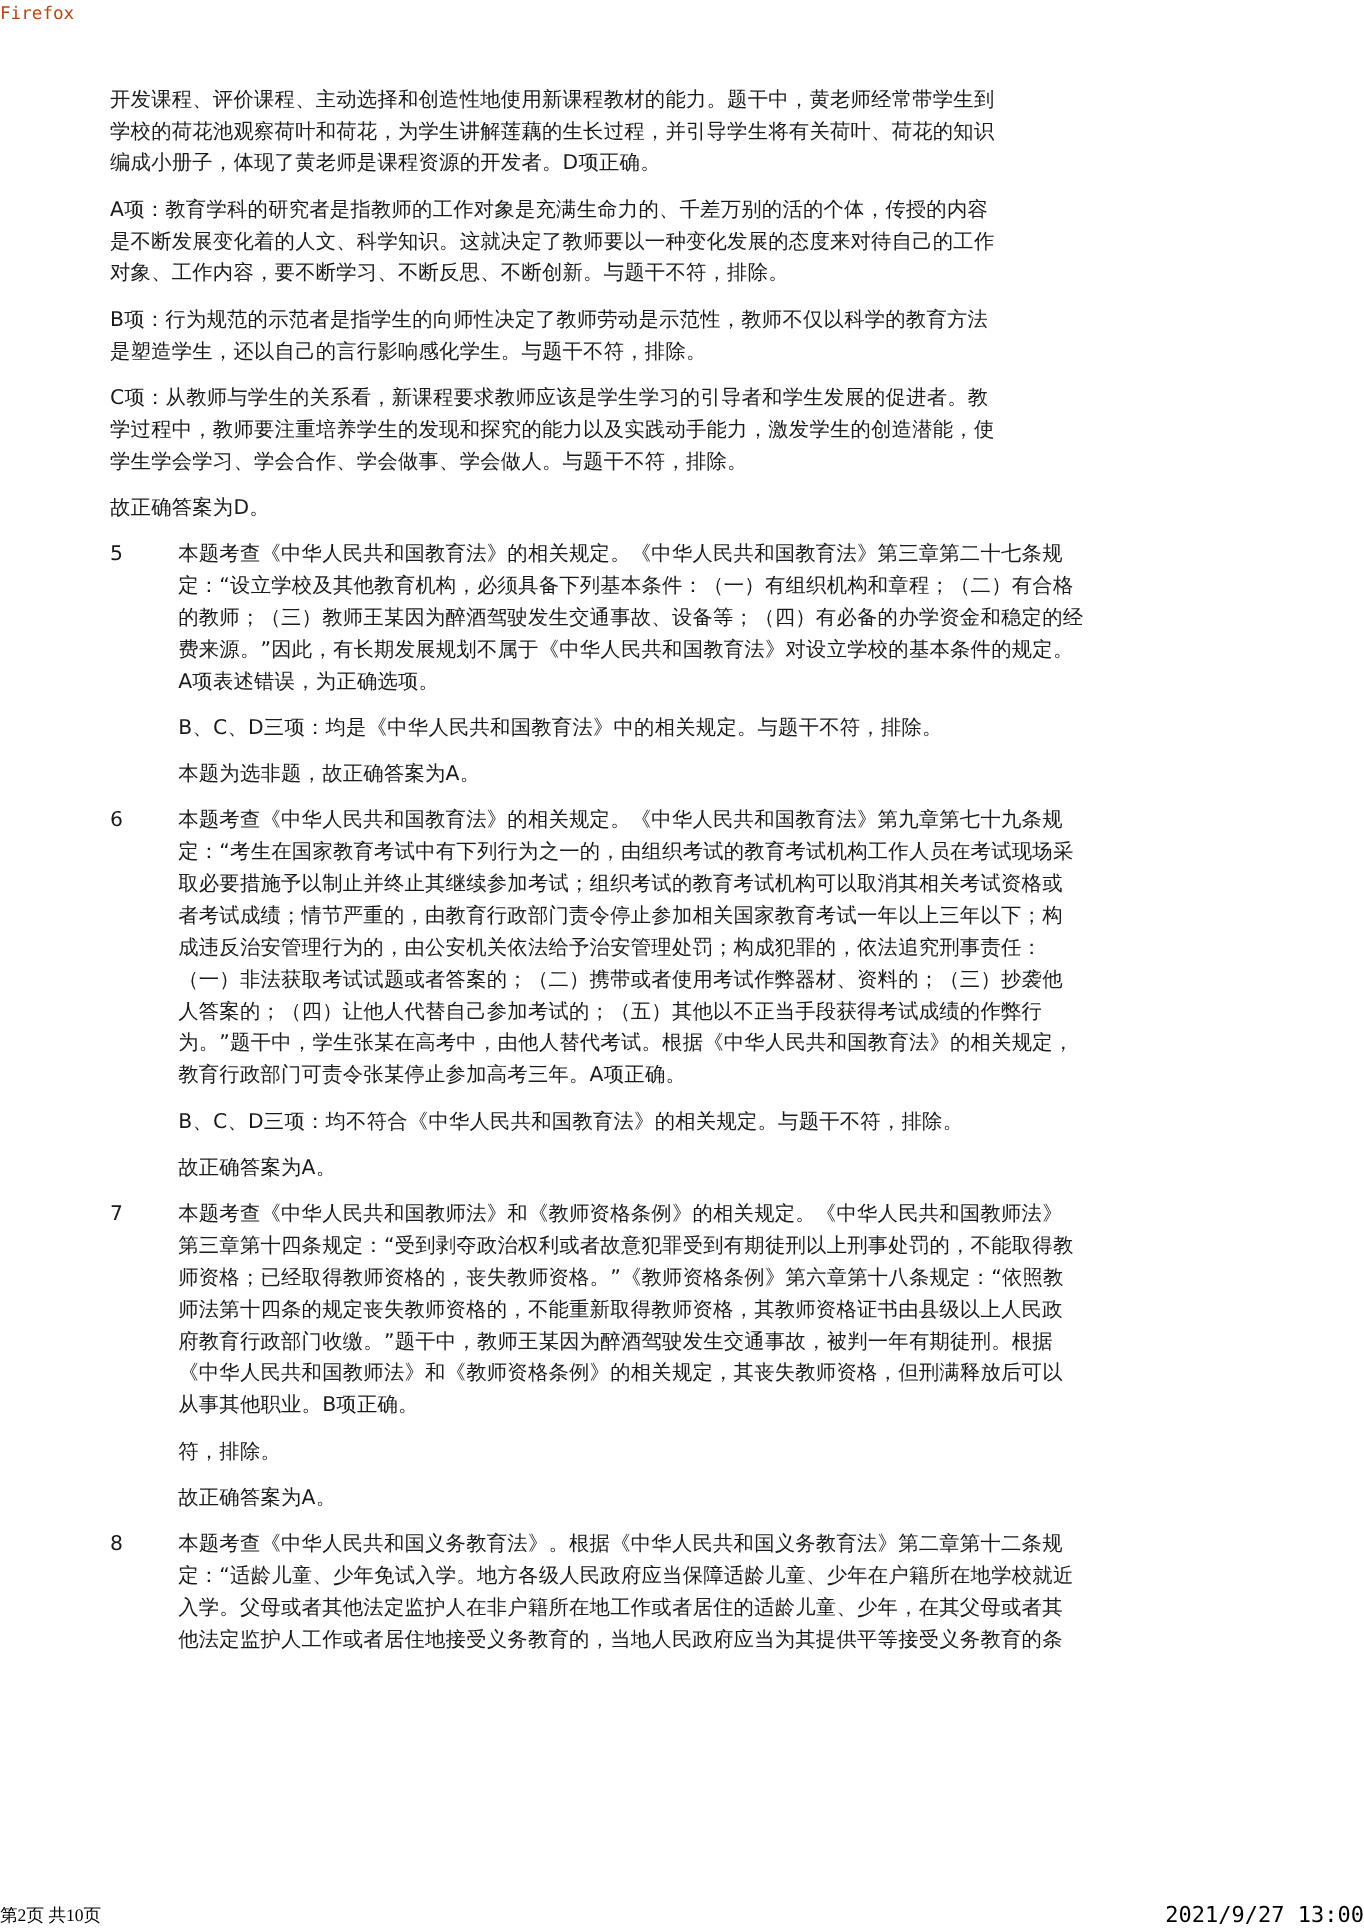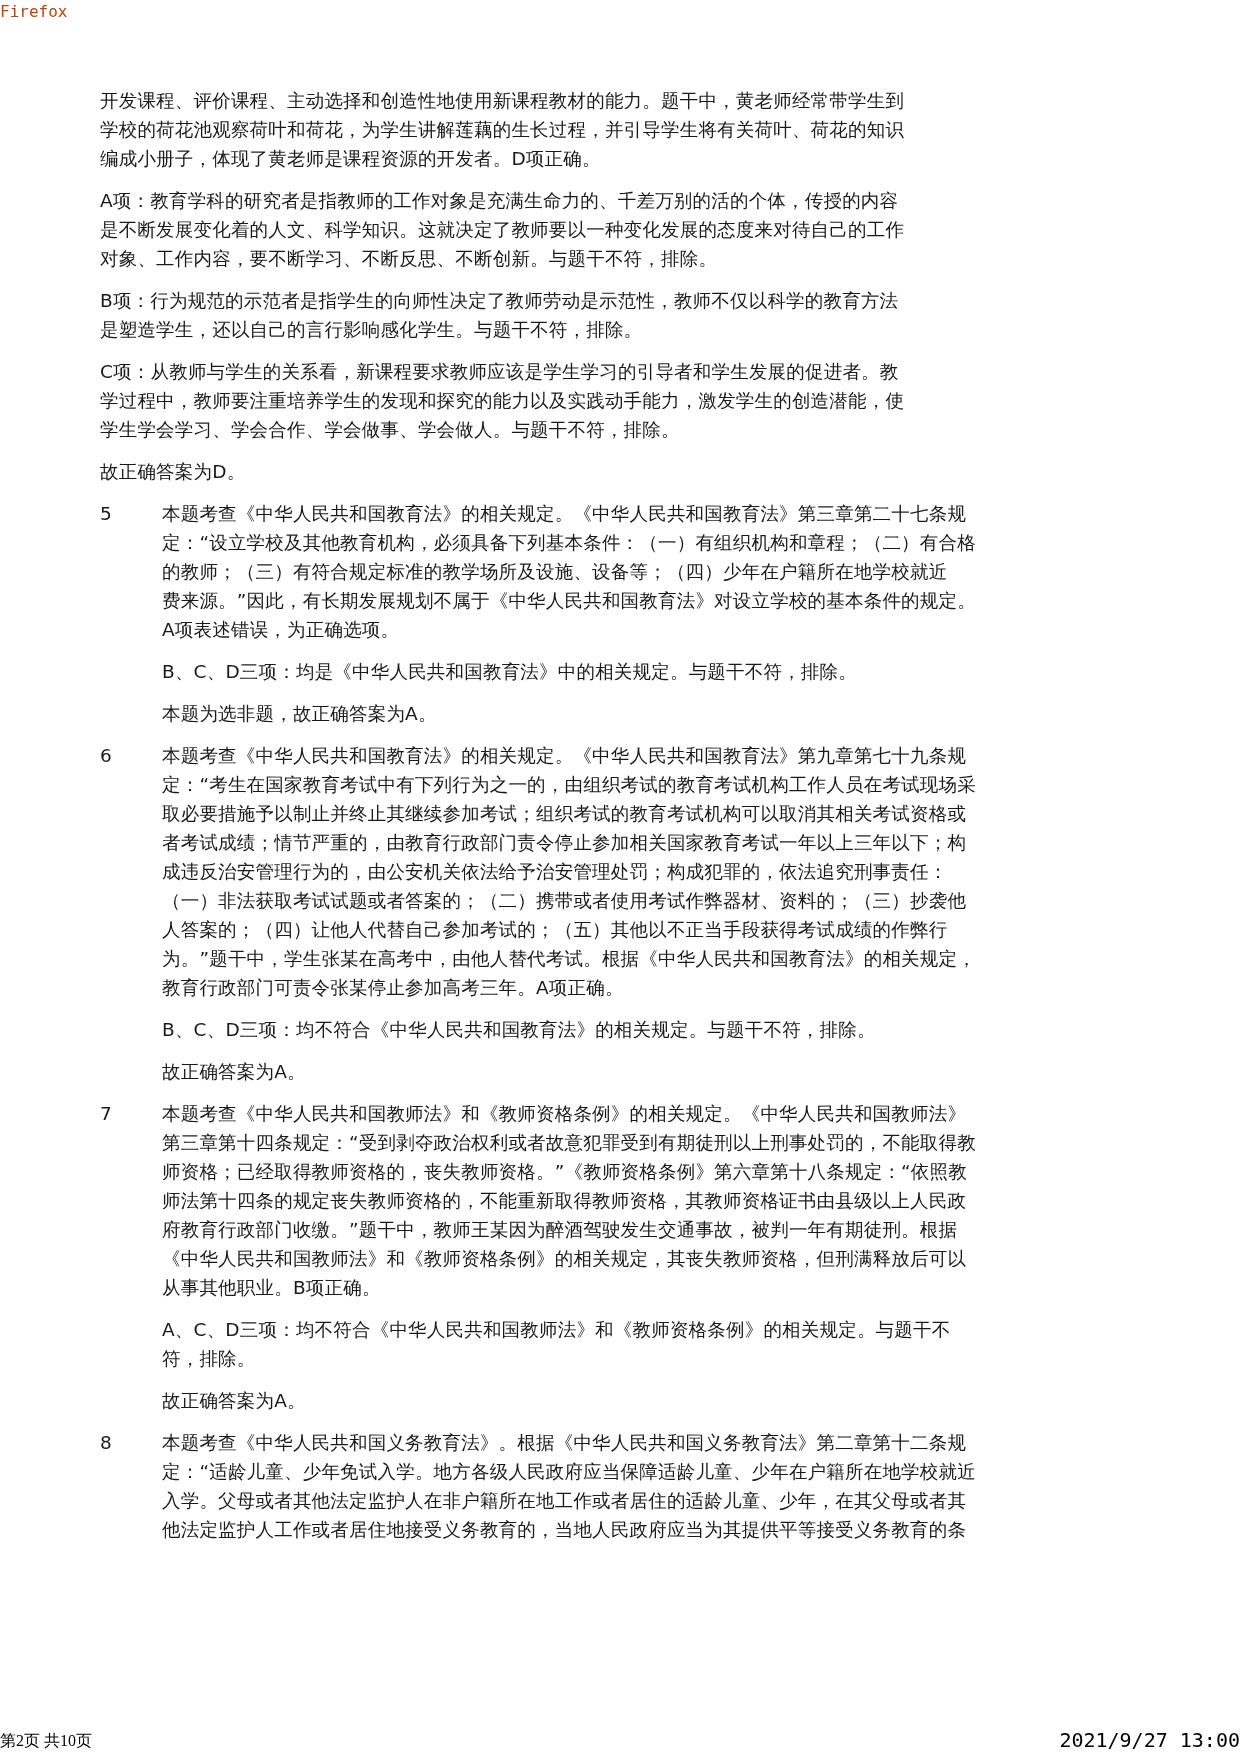--- a/index.html
+++ b/index.html
@@ -1,19 +1,19 @@
 <!DOCTYPE html>
 <html><head>
   <meta charset="utf-8">
   <style>
     html, body { margin:0; padding:0; background:#ffffff; }
     body { width:1240px; height:1754px; position:relative; overflow:hidden; color:#111; }
     .hdr-title { position:absolute; left:0; top:2px; font-family:"DejaVu Sans Mono","Liberation Mono",monospace; font-size:16px; color:#c2410c; }
     .page { position:absolute; left:100px; top:74px; width:1010px; font-family:"DejaVu Sans","Liberation Sans",sans-serif; font-size:18.5px; line-height:29px; color:#1a1a1a; letter-spacing:0.2px; }
-    .para { margin:12px 0 13px 0; }
+    .para { margin:2px 0 13px 0; }
     .line { display:block; white-space:nowrap; }
     .item { position:relative; padding-left:62px; }
     .num { position:absolute; left:0; top:0; }
     .footer-left { position:absolute; left:0; bottom:2px; font-family:Liberation Serif, serif; font-size:16px; color:#000; }
     .footer-right { position:absolute; right:0; bottom:2px; font-family:"DejaVu Sans Mono","Liberation Mono",monospace; font-size:20px; color:#000; }
   </style>
 </head>
 <body>
 
 <div class="hdr-title">Firefox</div>
@@ -39,21 +39,21 @@
       <span class="line">学生学会学习、学会合作、学会做事、学会做人。与题干不符，排除。</span>
     </div>
     <div class="para">
       <span class="line">故正确答案为D。</span>
     </div>
     <div class="item">
       <span class="num">5</span>
       <div class="para">
         <span class="line">本题考查《中华人民共和国教育法》的相关规定。《中华人民共和国教育法》第三章第二十七条规</span>
         <span class="line">定：“设立学校及其他教育机构，必须具备下列基本条件：（一）有组织机构和章程；（二）有合格</span>
-        <span class="line">的教师；（三）有符合规定标准的教学场所及设施、设备等；（四）少年在户籍所在地学校就近</span>
+        <span class="line">的教师；（三）教师王某因为醉酒驾驶发生交通事故、设备等；（四）有必备的办学资金和稳定的经</span>
         <span class="line">费来源。”因此，有长期发展规划不属于《中华人民共和国教育法》对设立学校的基本条件的规定。</span>
         <span class="line">A项表述错误，为正确选项。</span>
       </div>
       <div class="para">
         <span class="line">B、C、D三项：均是《中华人民共和国教育法》中的相关规定。与题干不符，排除。</span>
       </div>
       <div class="para">
         <span class="line">本题为选非题，故正确答案为A。</span>
       </div>
     </div>
@@ -82,21 +82,20 @@
       <div class="para">
         <span class="line">本题考查《中华人民共和国教师法》和《教师资格条例》的相关规定。《中华人民共和国教师法》</span>
         <span class="line">第三章第十四条规定：“受到剥夺政治权利或者故意犯罪受到有期徒刑以上刑事处罚的，不能取得教</span>
         <span class="line">师资格；已经取得教师资格的，丧失教师资格。”《教师资格条例》第六章第十八条规定：“依照教</span>
         <span class="line">师法第十四条的规定丧失教师资格的，不能重新取得教师资格，其教师资格证书由县级以上人民政</span>
         <span class="line">府教育行政部门收缴。”题干中，教师王某因为醉酒驾驶发生交通事故，被判一年有期徒刑。根据</span>
         <span class="line">《中华人民共和国教师法》和《教师资格条例》的相关规定，其丧失教师资格，但刑满释放后可以</span>
         <span class="line">从事其他职业。B项正确。</span>
       </div>
       <div class="para">
-        <span class="line">A、C、D三项：均不符合《中华人民共和国教师法》和《教师资格条例》的相关规定。与题干不</span>
         <span class="line">符，排除。</span>
       </div>
       <div class="para">
         <span class="line">故正确答案为A。</span>
       </div>
     </div>
     <div class="item">
       <span class="num">8</span>
       <div class="para">
         <span class="line">本题考查《中华人民共和国义务教育法》。根据《中华人民共和国义务教育法》第二章第十二条规</span>

